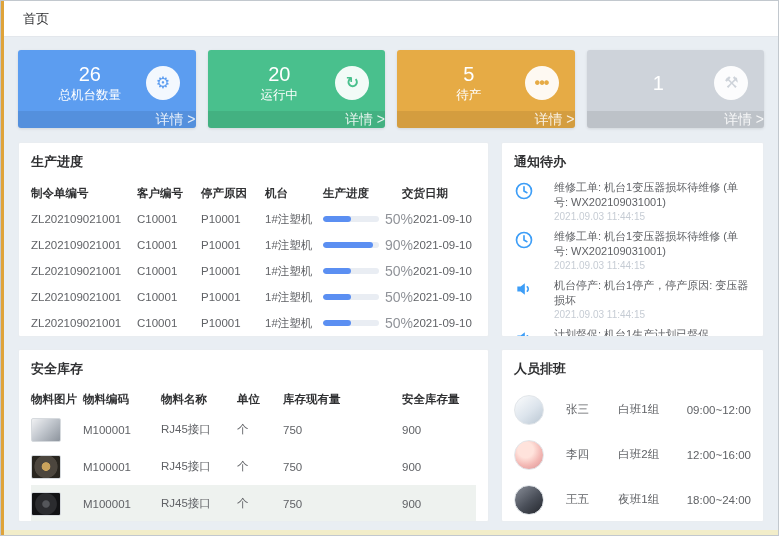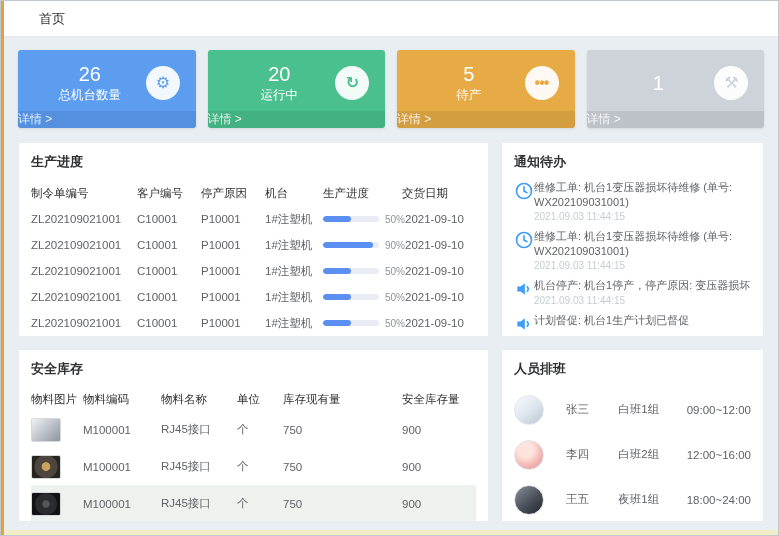--- a/index.html
+++ b/index.html
@@ -2,67 +2,67 @@
 <html><head>
 <meta charset="utf-8">
 <style>
   *{margin:0;padding:0;box-sizing:border-box}
   html,body{width:779px;height:536px;overflow:hidden;background:#e9eef3;
     font-family:"Liberation Sans","DejaVu Sans",sans-serif;}
   .page{position:relative;width:779px;height:536px;background:#e9eef3;border:1px solid #c2c8ce}
   .accent-left{position:absolute;left:0;top:0;bottom:0;width:3px;z-index:20}
   .accent-bottom{position:absolute;left:0;right:0;bottom:0;height:5px;z-index:15}
 
-  .topbar{height:36px;background:#ffffff;border-bottom:1px solid #e3e7ec;display:flex;align-items:center;padding-left:38px}
+  .topbar{height:36px;background:#ffffff;border-bottom:1px solid #e3e7ec;display:flex;align-items:center;padding-left:22px}
   .topbar-title{font-size:13px;color:#303133}
 
   .content{padding:13px 14px 0 17px}
 
   
   .cards{display:flex;gap:12px;margin-bottom:14px}
   .card{flex:1;height:78px;border-radius:3px;color:#fff;display:flex;flex-direction:column;overflow:hidden;
         cursor:pointer;box-shadow:0 1px 3px rgba(0,0,0,.10)}
   .card-body{flex:1;display:flex;align-items:center;padding:5px 16px 0}
   .card-main{flex:1;text-align:center}
   .card-value{font-size:20px;line-height:22px}
   .card-label{font-size:12.5px;margin-top:2px}
   .card-icon{width:34px;height:34px;border-radius:50%;background:rgba(255,255,255,.93);
              display:flex;align-items:center;justify-content:center;flex:0 0 34px}
   .glyph{font-size:16px;font-weight:bold;letter-spacing:-1px;line-height:1}
-  .card-detail{height:17px;background:rgba(0,0,0,.08);font-size:12px;color:rgba(255,255,255,.85);
-               text-align:left;line-height:17px;cursor:pointer}
+  .card-detail{height:17px;background:rgba(0,0,0,.08);font-size:14px;color:rgba(255,255,255,.85);
+               text-align:right;line-height:17px;cursor:pointer}
 
   
   .grid{display:grid;grid-template-columns:471px 1fr;grid-template-rows:195px 173px;gap:12px}
   .panel{background:#fff;border:1px solid #e9edf1;border-radius:2px;padding:10px 12px;overflow:hidden}
   .panel-title{font-size:13px;font-weight:700;color:#303133;margin-bottom:9px}
 
   
   .prod-row{display:grid;grid-template-columns:106px 64px 64px 58px 1fr 74px;align-items:center;
             height:26px;font-size:11.5px;color:#606266}
-  .prod-head{color:#303133;font-weight:400}
+  .prod-head{color:#303133;font-weight:700}
   .progress-cell{display:flex;align-items:center;gap:6px}
   .bar{width:56px;height:6px;border-radius:3px;background:#e9edf3;overflow:hidden}
   .bar-fill{display:block;height:100%;border-radius:3px;background:#5b8ff2}
-  .pct{font-size:10px;color:#909399}
-
-  
-  .notif-item{display:flex;gap:0;margin-bottom:7px;cursor:pointer}
+  .pct{font-size:14px;color:#909399}
+
+  
+  .notif-item{display:flex;gap:20px;margin-bottom:7px;cursor:pointer}
   .notif-icon{flex:0 0 20px;height:20px;margin-top:1px}
   .notif-icon svg{display:none}
   .notif-icon.repair-clock-icon .svg-clock{display:block}
   .notif-icon.announce-icon .svg-speaker{display:block}
   .notif-body{flex:1;min-width:0}
   .notif-text{display:block;font-size:11px;line-height:1.32;color:#606266}
   .notif-time{display:block;font-size:10px;color:#c6ccd4;margin-top:2px}
 
   
   .inv-row{display:grid;grid-template-columns:52px 78px 76px 46px 1fr 74px;align-items:center;
            font-size:11.5px;color:#606266;height:37px}
-  .inv-head{height:24px;color:#303133;font-weight:400}
+  .inv-head{height:24px;color:#303133;font-weight:700}
   .thumb{width:30px;height:24px;border-radius:2px;border:1px solid #d6dade;display:block}
   .thumb-rj45{background:linear-gradient(135deg,#f0f1f3 0%,#c3c8cf 45%,#8d949d 100%)}
   .thumb-connector{background:radial-gradient(circle at 50% 48%,#caa35c 0 22%,#4c463e 26% 62%,#28251f 66%)}
   .thumb-speaker{background:radial-gradient(circle at 50% 50%,#54565a 0 18%,#2b2c2f 24% 58%,#121315 64%)}
   .row-hover{background:#eef2ef}
 
   
   .staff-row{display:flex;align-items:center;height:45px}
   .avatar{width:30px;height:30px;border-radius:50%;flex:0 0 30px;border:1px solid #e2e6ea}
   .avatar-zhangsan{background:linear-gradient(140deg,#fbfcfd 0%,#dce4ec 55%,#b9c6d2 100%)}

